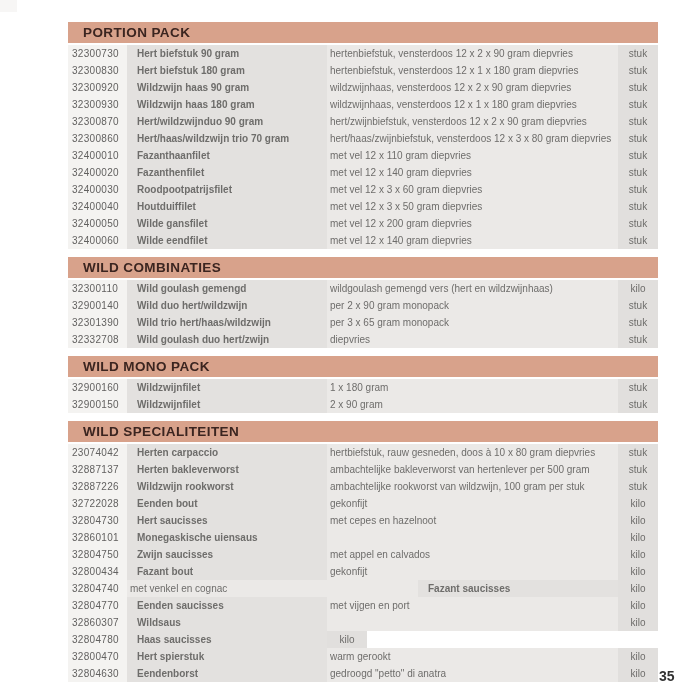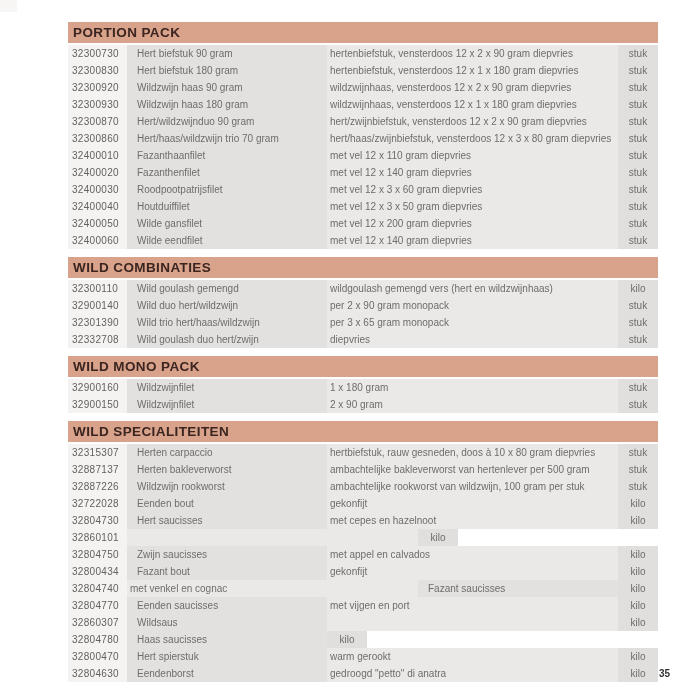--- a/index.html
+++ b/index.html
@@ -22,21 +22,21 @@
   }
   .section { margin-bottom: 8px; }
   .section-header {
     height: 21px;
     line-height: 21px;
     background: #d8a28b;
     color: #3b2520;
     font-weight: bold;
     font-size: 13.5px;
     letter-spacing: 0.4px;
-    padding-left: 5px;
+    padding-left: 15px;
   }
   .section-body { margin-top: 2px; }
   .row {
     display: flex;
     height: 17px;
     line-height: 17px;
     font-size: 10px;
     color: #6e6d6b;
   }
   .col { overflow: hidden; white-space: nowrap; }
@@ -44,35 +44,36 @@
     width: 55px;
     padding-left: 4px;
     background: #f4f3f1;
     color: #626160;
     letter-spacing: 0.3px;
   }
   .col.name {
     width: 190px;
     padding-left: 10px;
     background: #e3e1df;
+    font-weight: bold;
   }
   .col.desc {
     width: 288px;
     padding-left: 3px;
     background: #ebe9e7;
   }
   .col.unit {
     width: 40px;
     text-align: center;
     background: #e1dfdd;
   }
   .page-number {
     position: absolute;
     left: 659px; top: 668px;
-    font-size: 10px;
+    font-size: 14px;
     font-weight: bold;
     color: #333333;
   }
 </style>
 </head>
 <body>
 
 <div class="corner-mark"></div>
 
 <div class="catalog">
@@ -222,21 +223,21 @@
   </div>
 </div>
   </div>
 
   <div class="section">
     <div class="section-header">
       <span>WILD SPECIALITEITEN</span>
     </div>
     <div class="section-body">
   <div class="row">
-    <span class="col code">32315307</span>
+    <span class="col code">23074042</span>
     <span class="col name">Herten carpaccio</span>
     <span class="col desc">hertbiefstuk, rauw gesneden, doos à 10 x 80 gram diepvries</span>
     <span class="col unit">stuk</span>
   </div>
 
   <div class="row">
     <span class="col code">32887137</span>
     <span class="col name">Herten bakleverworst</span>
     <span class="col desc">ambachtelijke bakleverworst van hertenlever per 500 gram</span>
     <span class="col unit">stuk</span>
@@ -258,20 +259,21 @@
 
   <div class="row">
     <span class="col code">32804730</span>
     <span class="col name">Hert saucisses</span>
     <span class="col desc">met cepes en hazelnoot</span>
     <span class="col unit">kilo</span>
   </div>
 
   <div class="row">
     <span class="col code">32860101</span>
+    <span class="col name">Monegaskische uiensaus</span>
     <span class="col desc"></span>
     <span class="col unit">kilo</span>
   </div>
 
   <div class="row">
     <span class="col code">32804750</span>
     <span class="col name">Zwijn saucisses</span>
     <span class="col desc">met appel en calvados</span>
     <span class="col unit">kilo</span>
   </div>

